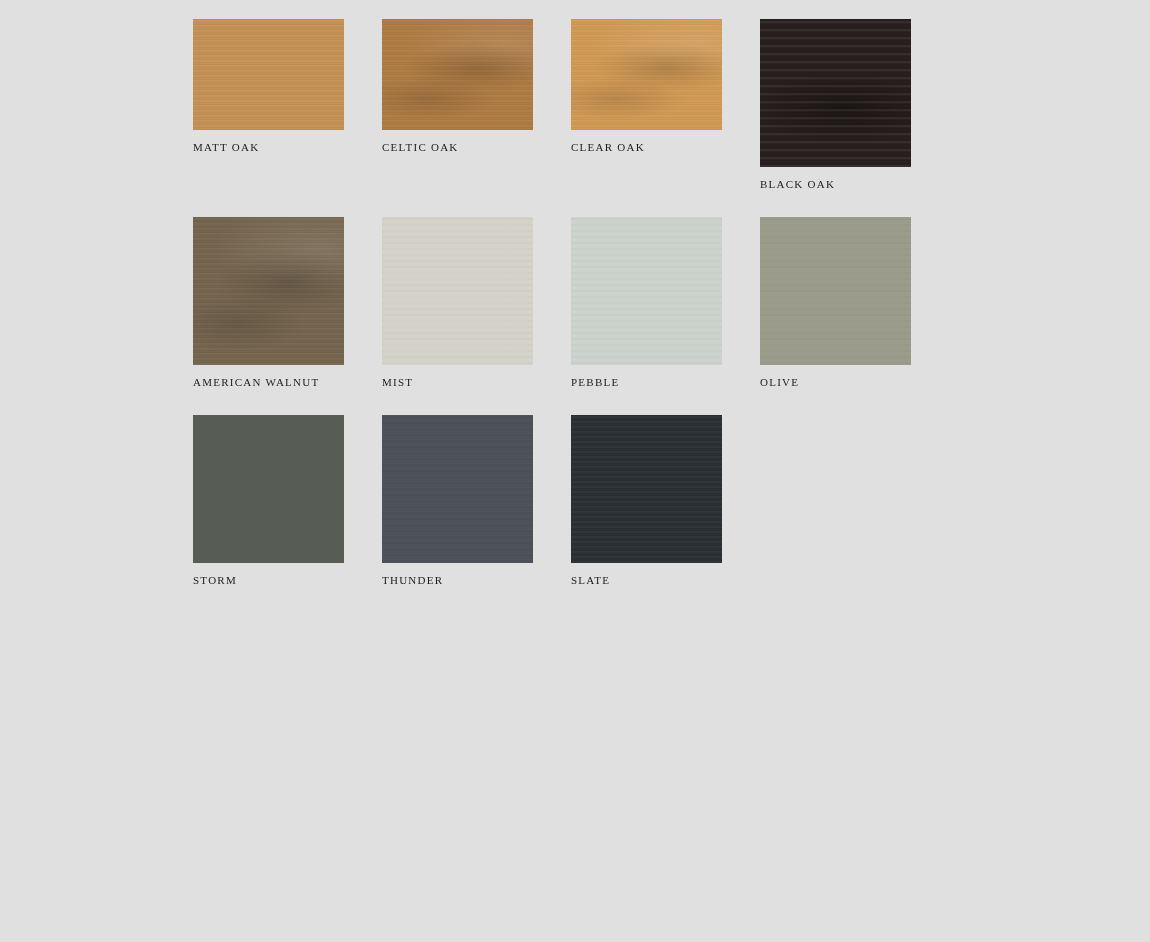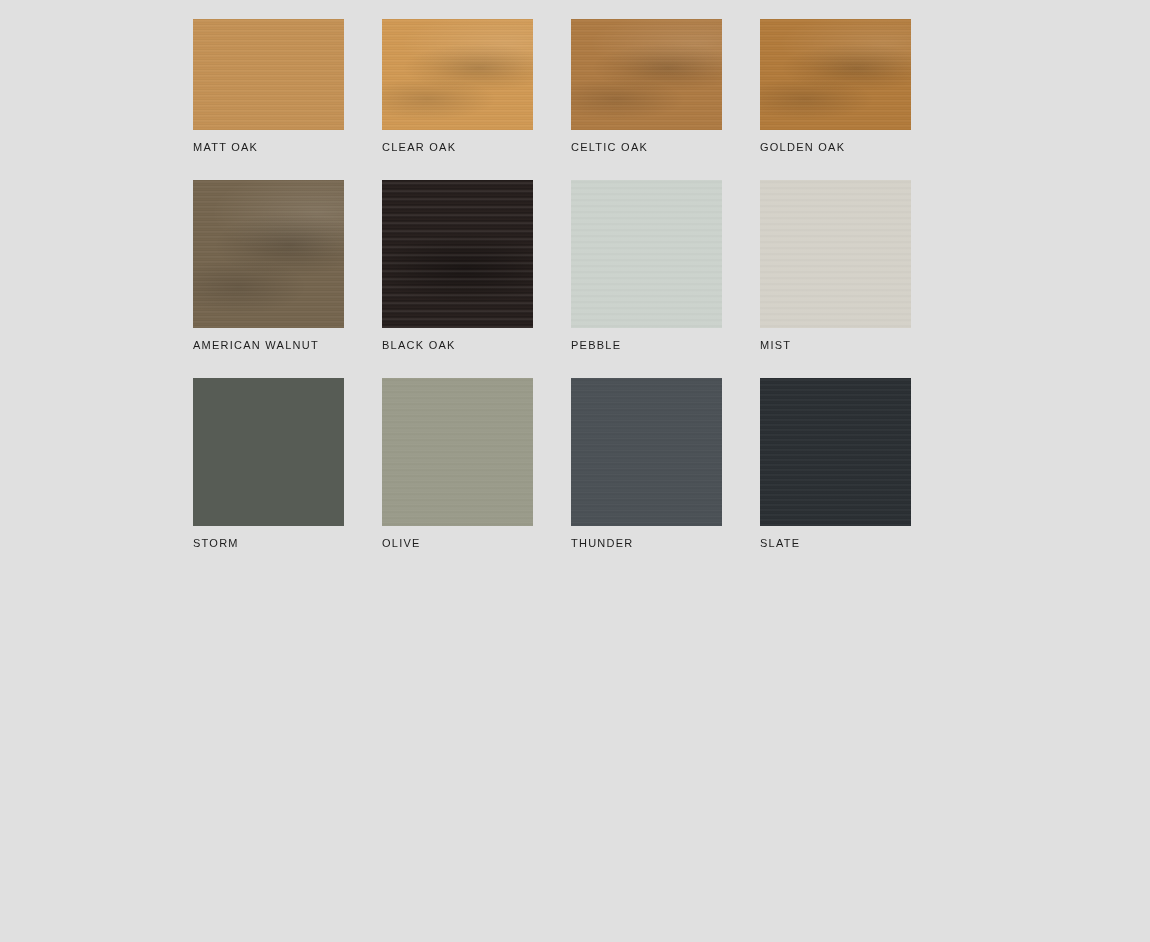--- a/index.html
+++ b/index.html
@@ -20,20 +20,21 @@
     left: 193px;
     top: 19px;
     width: 718px;
     display: grid;
     grid-template-columns: repeat(4, 151px);
     column-gap: 38px;
   }
 
   .swatch-cell {
     margin-bottom: 26px;
+    font-family: Liberation Serif, serif;
   }
 
   .swatch-chip {
     width: 151px;
     position: relative;
     overflow: hidden;
     background-color: #cccccc;
   }
 
   
@@ -113,74 +114,67 @@
 <body style="background: rgb(224, 224, 224);">
 
 <div id="swatch-grid">
     <div class="swatch-cell h-short">
       <div class="swatch-chip" style="background-color: rgb(198, 147, 86);">
         <span class="grain-fine"></span>
       </div>
       <div class="swatch-label">MATT OAK</div>
     </div>
     <div class="swatch-cell h-short">
-      <div class="swatch-chip" style="background-color: rgb(211, 155, 85);">
-        <span class="grain-arch"></span>
-        <span class="grain-fine"></span>
-      </div>
-      <div class="swatch-label">CLEAR OAK</div>
-    </div>
-    <div class="swatch-cell h-short">
       <div class="swatch-chip" style="background-color: rgb(176, 124, 68);">
         <span class="grain-arch"></span>
         <span class="grain-fine"></span>
       </div>
       <div class="swatch-label">CELTIC OAK</div>
     </div>
     <div class="swatch-cell h-short">
-      <div class="swatch-chip" style="background-color: rgb(180, 124, 60);">
+      <div class="swatch-chip" style="background-color: rgb(211, 155, 85);">
         <span class="grain-arch"></span>
         <span class="grain-fine"></span>
       </div>
-      <div class="swatch-label">GOLDEN OAK</div>
+      <div class="swatch-label">CLEAR OAK</div>
+    </div>
+    <div class="swatch-cell h-tall">
+      <div class="swatch-chip" style="background-color: rgb(42, 34, 32);">
+        <span class="grain-heavy"></span>
+      </div>
+      <div class="swatch-label">BLACK OAK</div>
     </div>
     <div class="swatch-cell h-tall">
       <div class="swatch-chip" style="background-color: rgb(118, 102, 79);">
         <span class="grain-arch"></span>
         <span class="grain-fine"></span>
       </div>
       <div class="swatch-label">AMERICAN WALNUT</div>
     </div>
     <div class="swatch-cell h-tall">
-      <div class="swatch-chip" style="background-color: rgb(42, 34, 32);">
-        <span class="grain-heavy"></span>
+      <div class="swatch-chip" style="background-color: rgb(213, 210, 201);">
+        <span class="grain-paint"></span>
       </div>
-      <div class="swatch-label">BLACK OAK</div>
+      <div class="swatch-label">MIST</div>
     </div>
     <div class="swatch-cell h-tall">
       <div class="swatch-chip" style="background-color: rgb(204, 211, 205);">
         <span class="grain-paint"></span>
       </div>
       <div class="swatch-label">PEBBLE</div>
     </div>
     <div class="swatch-cell h-tall">
-      <div class="swatch-chip" style="background-color: rgb(213, 210, 201);">
+      <div class="swatch-chip" style="background-color: rgb(154, 155, 138);">
         <span class="grain-paint"></span>
       </div>
-      <div class="swatch-label">MIST</div>
+      <div class="swatch-label">OLIVE</div>
     </div>
     <div class="swatch-cell h-tall">
       <div class="swatch-chip" style="background-color: rgb(87, 92, 85);"></div>
       <div class="swatch-label">STORM</div>
-    </div>
-    <div class="swatch-cell h-tall">
-      <div class="swatch-chip" style="background-color: rgb(154, 155, 138);">
-        <span class="grain-paint"></span>
-      </div>
-      <div class="swatch-label">OLIVE</div>
     </div>
     <div class="swatch-cell h-tall">
       <div class="swatch-chip" style="background-color: rgb(74, 80, 85);">
         <span class="grain-paint"></span>
       </div>
       <div class="swatch-label">THUNDER</div>
     </div>
     <div class="swatch-cell h-tall">
       <div class="swatch-chip" style="background-color: rgb(43, 48, 52);">
         <span class="grain-fine"></span>

